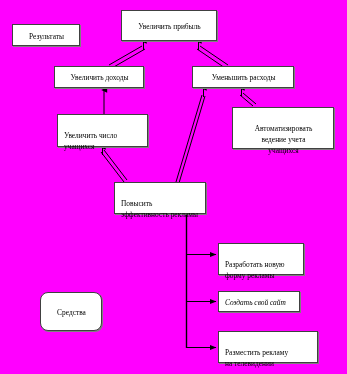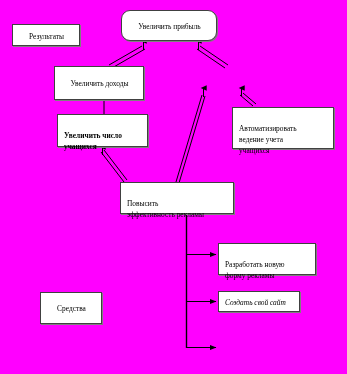--- a/index.html
+++ b/index.html
@@ -97,52 +97,59 @@
       <line x1="186.5" y1="254.5" x2="216" y2="254.5" stroke="#000000" stroke-width="1" marker-end="url(#arrPlain)"></line>
       <line x1="186.5" y1="301.5" x2="216" y2="301.5" stroke="#000000" stroke-width="1" marker-end="url(#arrPlain)"></line>
       <line x1="186.5" y1="347.5" x2="216" y2="347.5" stroke="#000000" stroke-width="1" marker-end="url(#arrPlain)"></line>
     </g>
   </svg>
 
   <div class="node center-text" style="left:12px; top:24px; width:68px; height:22px; justify-content:center;align-items:flex-end;">
     <span>Результаты</span>
   </div>
 
-  <div class="node center-text" style="left:121px; top:10px; width:96px; height:31px; justify-content:center;border-radius:9px;">
+  <div class="node center-text" style="left:121px; top:10px; width:96px; height:31px; justify-content:center;">
     <span>Увеличить прибыль</span>
   </div>
 
-  <div class="node center-text" style="left:54px; top:66px; width:90px; height:34px; justify-content:center;">
+  <div class="node center-text" style="left:54px; top:66px; width:90px; height:22px; justify-content:center;">
     <span>Увеличить доходы</span>
   </div>
 
+  <div class="node center-text" style="left:192px; top:66px; width:102px; height:22px; justify-content:center;">
+    <span>Уменьшить расходы</span>
+  </div>
 
-  <div class="node" style="left:57px; top:114px; width:91px; height:33px;font-weight:bold;">
+  <div class="node" style="left:57px; top:114px; width:91px; height:33px;">
     <span>Увеличить число
 учащихся</span>
   </div>
 
-  <div class="node" style="left:232px; top:107px; width:102px; height:42px;">
+  <div class="node" style="left:232px; top:107px; width:102px; height:42px;text-align:center;">
     <span>Автоматизировать
 ведение учета
 учащихся</span>
   </div>
 
-  <div class="node" style="left:120px; top:182px; width:114px; height:32px;">
+  <div class="node" style="left:114px; top:182px; width:92px; height:32px;">
     <span>Повысить
 эффективность рекламы</span>
   </div>
 
-  <div class="node center-text" style="left:40px; top:292px; width:62px; height:32px; justify-content:center;">
+  <div class="node center-text" style="left:40px; top:292px; width:62px; height:39px; justify-content:center;border-radius:8px;">
     <span>Средства</span>
   </div>
 
-  <div class="node" style="left:218px; top:243px; width:98px; height:32px;">
+  <div class="node" style="left:218px; top:243px; width:86px; height:32px;">
     <span>Разработать новую
 форму рекламы</span>
   </div>
 
   <div class="node center-text" style="left:218px; top:291px; width:82px; height:21px;font-style:italic;">
     <span>Создать свой сайт</span>
   </div>
 
+  <div class="node" style="left:218px; top:331px; width:100px; height:32px;">
+    <span>Разместить рекламу
+на телевидении</span>
+  </div>
 
 </div>
 
 </body></html>

